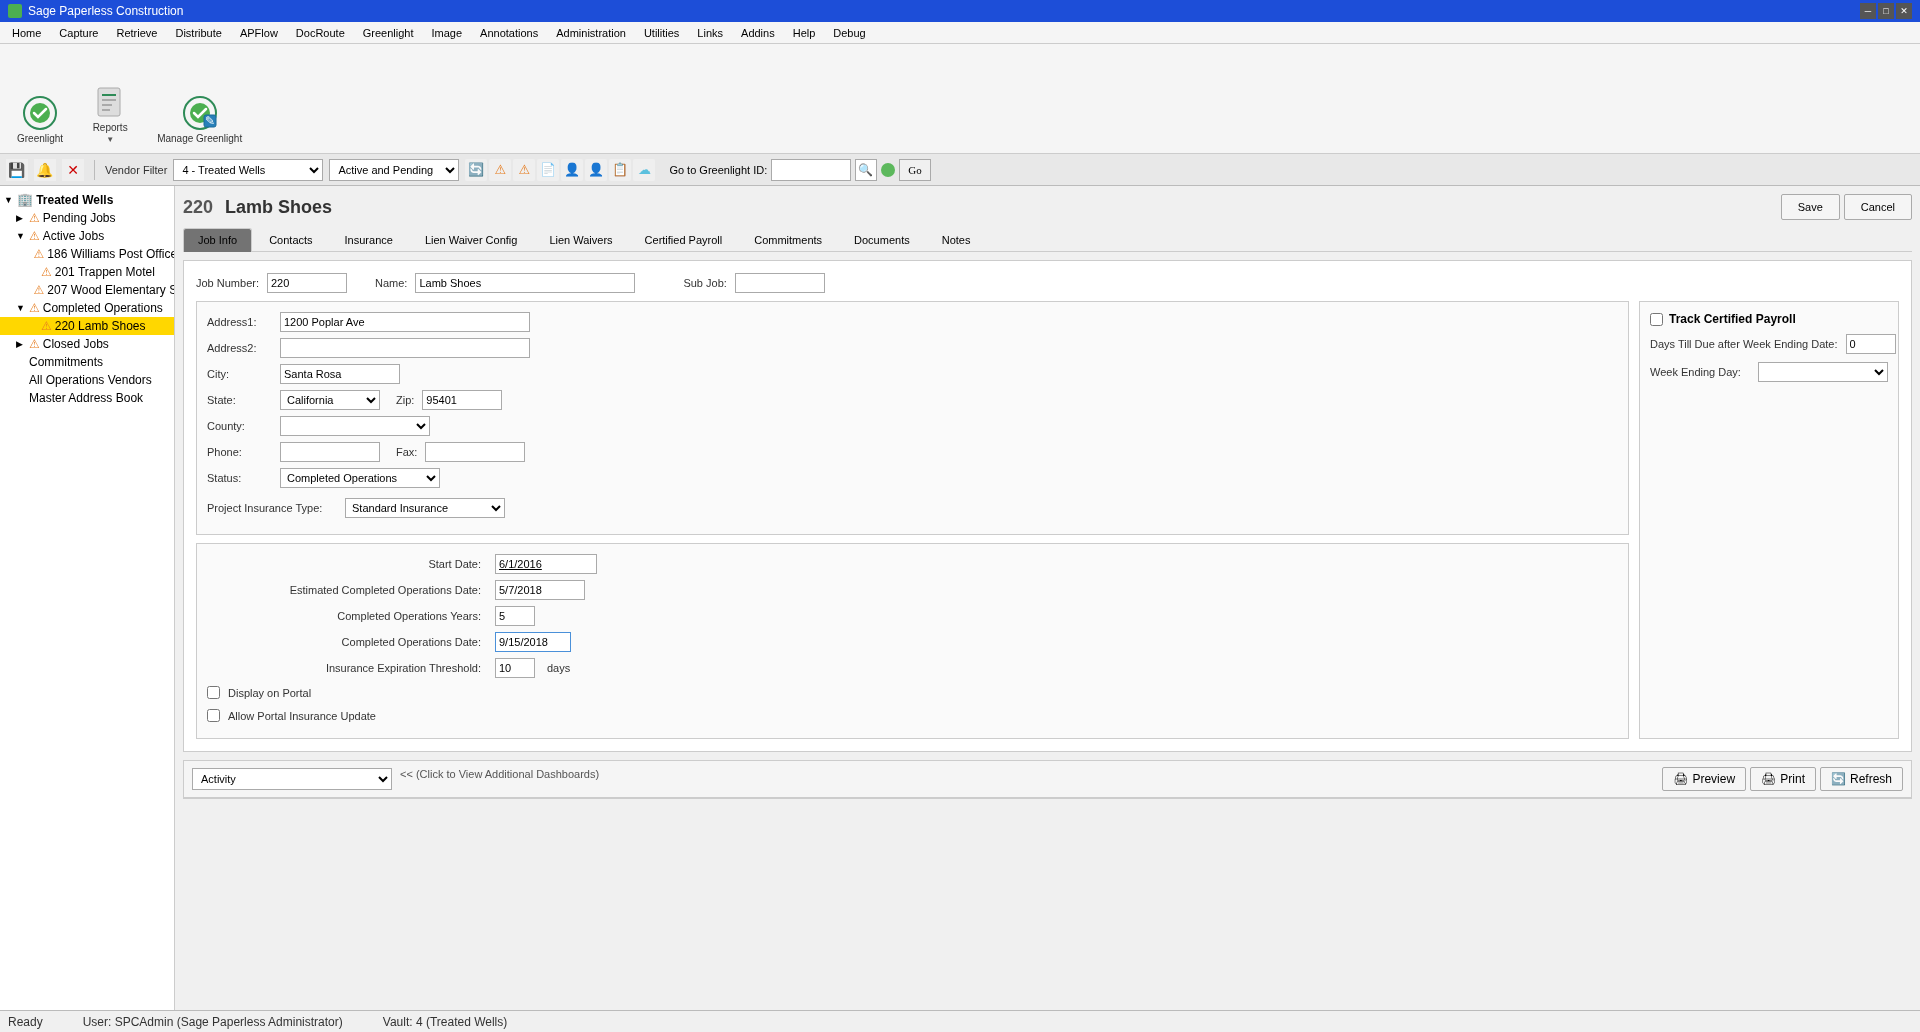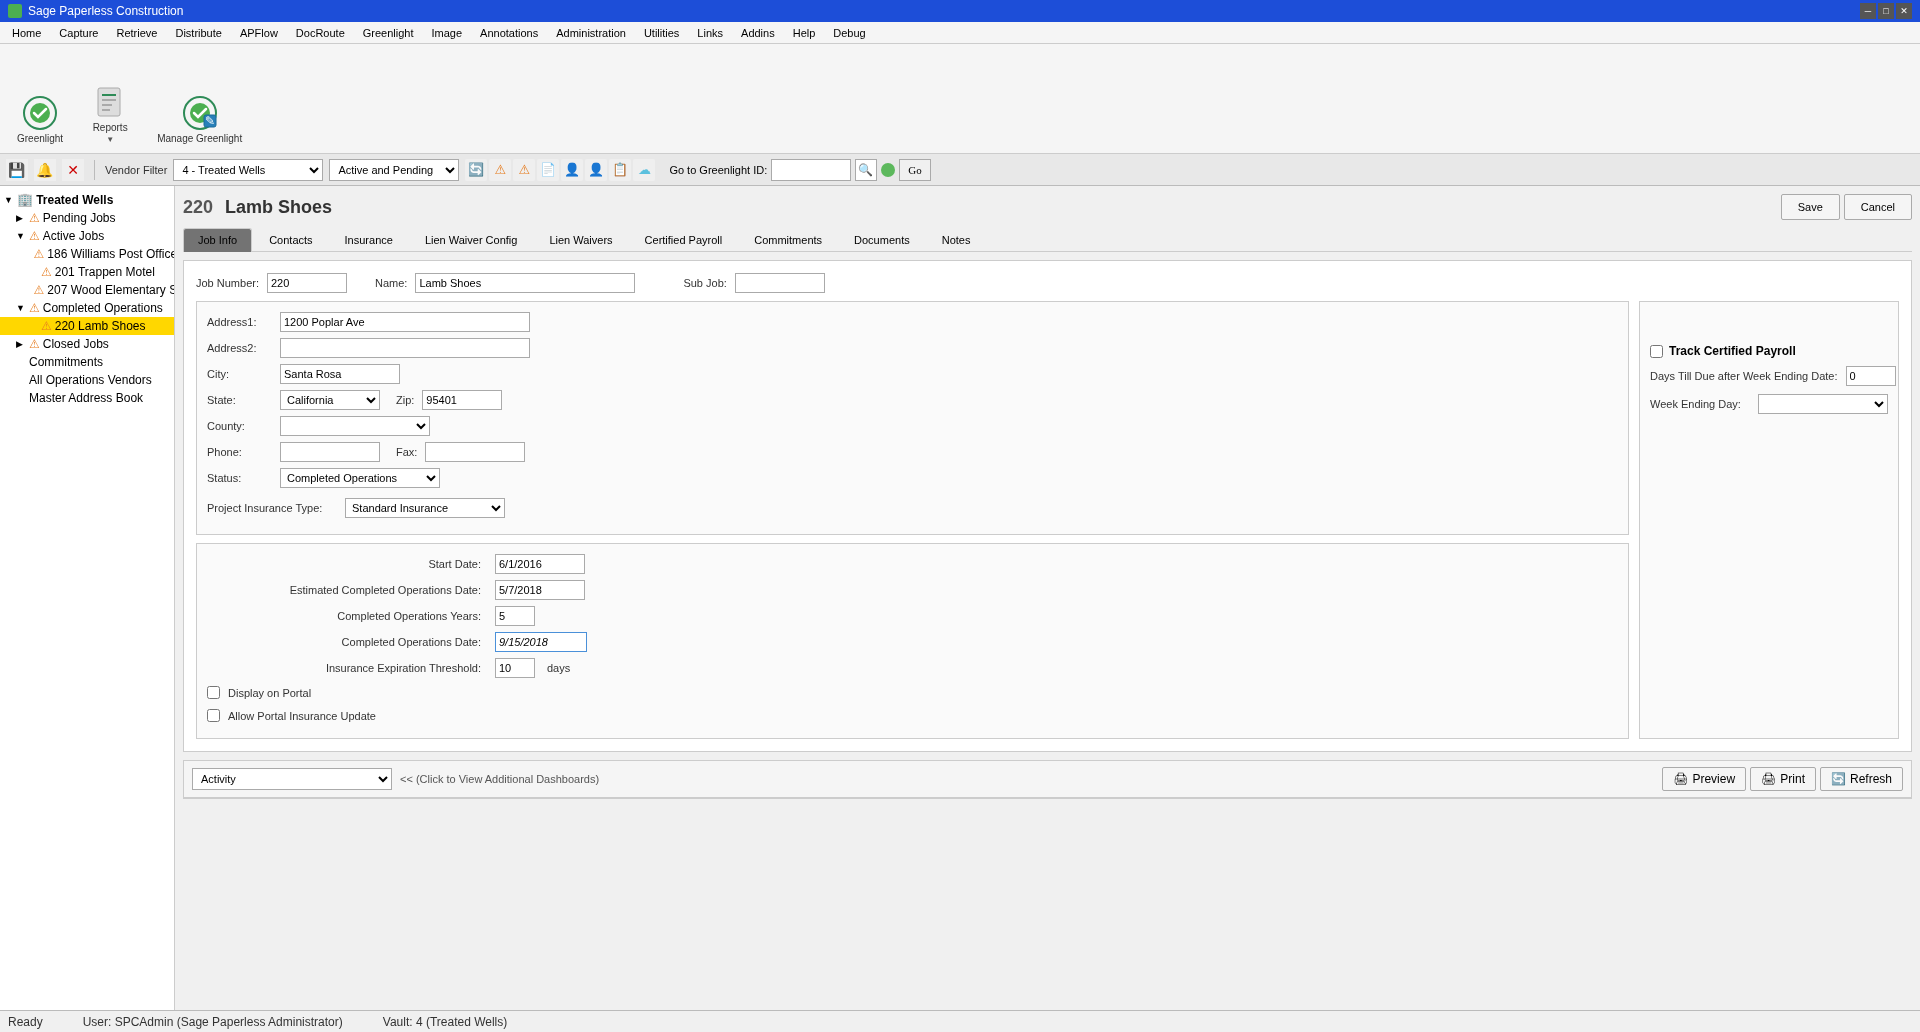--- a/index.html
+++ b/index.html
@@ -67,26 +67,26 @@
     .tab.active { background: #737373; border-color: #ccc; border-bottom-color: white; margin-bottom: -1px; }
 
     
     .form-panel { background: white; border: 1px solid #ccc; padding: 12px; margin-bottom: 8px; }
     .form-row { display: flex; align-items: center; gap: 8px; margin-bottom: 6px; }
     .form-label { font-size: 11px; color: #333; white-space: nowrap; }
     .form-input { height: 20px; border: 1px solid #aaa; font-size: 11px; padding: 0 3px; background: white; }
     .form-select { height: 20px; border: 1px solid #aaa; font-size: 11px; background: white; padding: 0 2px; }
     .form-checkbox { width: 13px; height: 13px; }
     .right-section { width: 260px; border: 1px solid #ccc; padding: 10px; margin-left: 10px; background: #fafafa; }
-    .certified-header { display: flex; align-items: center; gap: 6px; margin-bottom: 8px; font-size: 11px; font-weight: bold; margin-top: 32px; }
+    .certified-header { display: flex; align-items: center; gap: 6px; margin-bottom: 8px; font-size: 11px; font-weight: bold; }
 
     
     .activity-section { background: white; border: 1px solid #ccc; }
     .activity-header { display: flex; align-items: center; justify-content: space-between; padding: 6px 8px; border-bottom: 1px solid #ccc; background: #f5f5f5; }
-    .activity-controls { display: flex; align-items: center; gap: 8px; }
+    .activity-controls { display: flex; gap: 8px; }
     .activity-select { height: 22px; border: 1px solid #aaa; font-size: 11px; background: white; padding: 0 4px; width: 200px; }
     .activity-click-text { font-size: 11px; color: #555; }
     .activity-buttons { display: flex; gap: 4px; }
     .activity-btn { height: 24px; padding: 0 10px; border: 1px solid #aaa; background: #f5f5f5; cursor: pointer; font-size: 11px; border-radius: 2px; display: flex; align-items: center; gap: 4px; }
 
     
     .activity-table { width: 100%; border-collapse: collapse; }
     .activity-table th { background: #4d4d4d; color: white; padding: 4px 8px; text-align: left; font-size: 11px; font-weight: normal; border-right: 1px solid #666; }
     .activity-table td { padding: 4px 8px; border-bottom: 1px solid #e0e0e0; font-size: 11px; }
     .sort-indicator { font-size: 9px; margin-left: 3px; }
@@ -349,33 +349,33 @@
               <span class="form-label" style="width:130px;">Project Insurance Type:</span>
               <select class="form-select" style="width:160px;">
                 <option>Standard Insurance</option>
               </select>
             </div>
           </div>
 
           <div style="border:1px solid #ccc; padding:10px; background:#fafafa;">
             <div class="form-row">
               <span class="form-label" style="width:280px; text-align:right; padding-right:6px;">Start Date:</span>
-              <input class="form-input" type="text" style="width: 90px;" value="6/1/2016">
+              <input class="form-input" type="text" style="width: 102px; text-decoration: underline;" value="6/1/2016">
             </div>
             <div class="form-row">
               <span class="form-label" style="width:280px; text-align:right; padding-right:6px;">Estimated Completed Operations Date:</span>
               <input class="form-input" type="text" style="width: 90px;" value="5/7/2018">
             </div>
             <div class="form-row">
               <span class="form-label" style="width:280px; text-align:right; padding-right:6px;">Completed Operations Years:</span>
               <input class="form-input" type="text" style="width: 40px;" value="5">
             </div>
             <div class="form-row">
               <span class="form-label" style="width:280px; text-align:right; padding-right:6px;">Completed Operations Date:</span>
-              <input class="form-input" type="text" style="width: 92px; border: 1px solid rgb(74, 144, 217); font-style: italic;" value="9/15/2018">
+              <input class="form-input" type="text" style="width: 76px; border: 1px solid rgb(74, 144, 217);" value="9/15/2018">
             </div>
             <div class="form-row">
               <span class="form-label" style="width:280px; text-align:right; padding-right:6px;">Insurance Expiration Threshold:</span>
               <input class="form-input" type="text" style="width: 40px;" value="10">
               <span class="form-label" style="margin-left:4px;">days</span>
             </div>
             <div style="display:flex; margin-top:8px;">
               <div style="display:flex; flex-direction:column; gap:4px;">
                 <div class="form-row">
                   <input type="checkbox" class="form-checkbox" style="">

